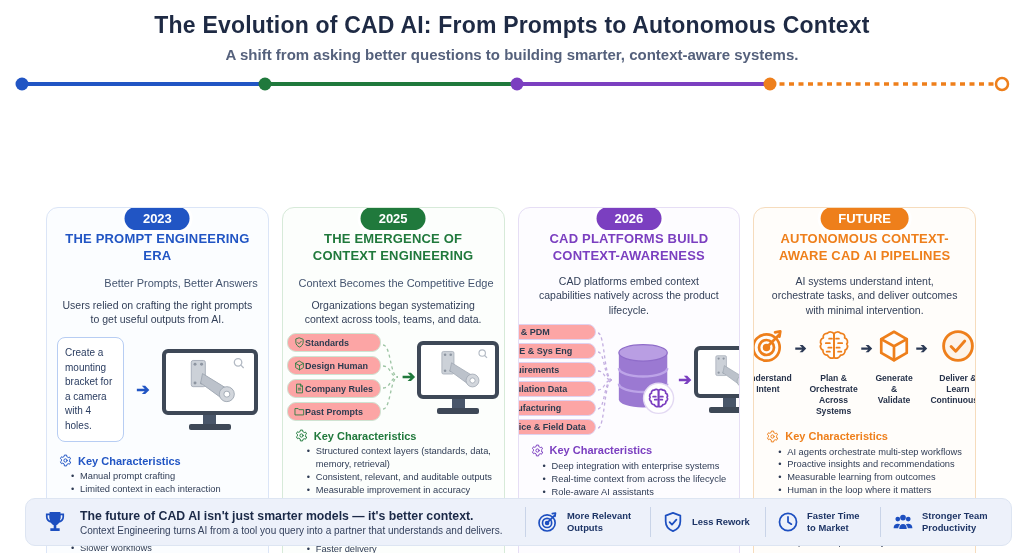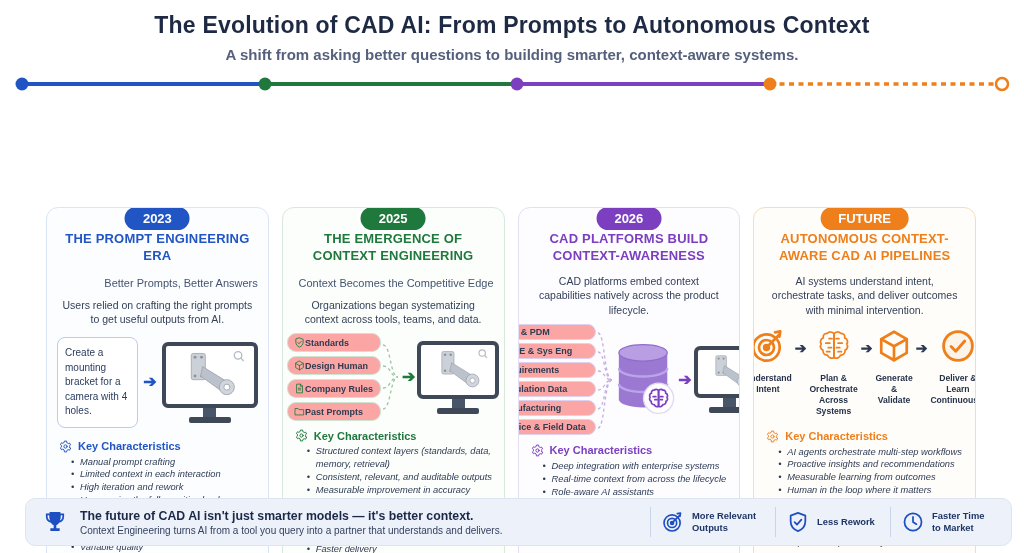--- a/index.html
+++ b/index.html
@@ -25,21 +25,21 @@
   .badge { position:absolute; top:-1px; left:50%; transform:translateX(-50%);
            background:var(--ac); color:#fff; font-weight:bold; font-size:13px;
            padding:4px 18px; border-radius:16px; box-shadow:0 0 0 3px #fff; }
   .cards-wrap { position:absolute; top:97px; left:23px; right:24px; height:392px; }
 
   .card-title { margin-top:7px; text-align:center; color:var(--ac); font-weight:800; font-size:13px; line-height:1.3; letter-spacing:.2px; }
   .card-tag { text-align:right; color:#44546f; font-size:11px; margin-top:12px; }
   .card-desc { text-align:center; color:#323f58; font-size:10.5px; line-height:1.4; margin:9px 4px 6px; }
 
   
-  .diag { display:flex; align-items:center; justify-content:center; gap:5px; margin:6px 0 8px; }
+  .diag { display:flex; align-items:center; justify-content:center; gap:12px; margin:6px 0 8px; }
   .arrow { color:var(--ac); font-size:16px; font-weight:bold; line-height:1; }
 
   .prompt-box { width:96px; background:#fff; border:1.3px solid #b7cdf3; border-radius:8px;
                 padding:8px 7px; font-size:10px; color:#2a3c60; line-height:1.45; }
 
   .monitor { display:flex; flex-direction:column; align-items:center; }
   .screen { background:#fff; border:4px solid #3e4857; border-radius:6px; overflow:hidden; }
   .screen svg { display:block; width:100%; height:100%; }
   .m-neck { width:13px; height:9px; background:#49566a; }
   .m-base { width:42px; height:6px; background:#3e4857; border-radius:2px; }
@@ -54,21 +54,21 @@
   .source-box .s-label { font-size:9px; font-weight:600; white-space:nowrap; }
   .s-icon { display:inline-flex; width:11px; height:11px; color:var(--ac); flex:0 0 auto; }
   .s-icon svg { width:100%; height:100%; }
 
   .fan svg { display:block; }
 
   
   .sec-head { display:flex; align-items:center; gap:6px; color:var(--ac); font-weight:bold; font-size:11px; margin:5px 0 3px 2px; }
   .sh-icon { display:inline-flex; width:13px; height:13px; color:var(--ac); }
   .sh-icon svg { width:100%; height:100%; }
-  ul.bullets { list-style:none; margin:0 0 4px 14px;font-style:italic; }
+  ul.bullets { list-style:none; margin:0 0 4px 14px; }
   ul.bullets li { position:relative; padding-left:9px; font-size:9.3px; color:#2f3c55; line-height:1.38; }
   ul.bullets li::before { content:"•"; position:absolute; left:0; top:0; color:#2f3c55; }
 
   
   .steps { display:flex; align-items:flex-start; justify-content:center; gap:3px; margin:10px 0 6px; }
   .step { width:56px; text-align:center; }
   .step-icon { display:inline-flex; width:36px; height:36px; color:var(--ac); }
   .step-icon svg { width:100%; height:100%; }
   .step-label { font-size:8.6px; font-weight:bold; color:#26324a; line-height:1.3; margin-top:5px; }
   .step-arrow { color:#2c3a55; font-size:14px; font-weight:bold; margin-top:12px; }
@@ -516,16 +516,29 @@
       </div>
       <div class="metric">
         <span class="m-icon">
             <svg viewBox="0 0 24 24" fill="none" stroke="currentColor" stroke-linecap="round" stroke-linejoin="round" stroke-width="1.9">
               <circle cx="12" cy="12" r="9.3"></circle>
               <path d="M12 6.5V12l3.7 2.4"></path>
             </svg>
           </span>
         <span class="m-label narrow">Faster Time to Market</span>
       </div>
+      <div class="metric">
+        <span class="m-icon">
+            <svg viewBox="0 0 24 24" fill="currentColor">
+              <circle cx="6.3" cy="8.8" r="2.6"></circle>
+              <circle cx="17.7" cy="8.8" r="2.6"></circle>
+              <circle cx="12" cy="7.2" r="3.1"></circle>
+              <path d="M1.8 18.3c0-2.6 2-4.3 4.5-4.3 1 0 1.9.3 2.6.8a6.2 6.2 0 0 0-2.2 4.1H1.8z"></path>
+              <path d="M22.2 18.9h-4.9a6.2 6.2 0 0 0-2.2-4.1c.7-.5 1.6-.8 2.6-.8 2.5 0 4.5 1.7 4.5 4.3z"></path>
+              <path d="M7.9 19.5c0-3.1 1.8-5.2 4.1-5.2s4.1 2.1 4.1 5.2z"></path>
+            </svg>
+          </span>
+        <span class="m-label">Stronger Team Productivity</span>
+      </div>
     </div>
   </div>
 
 </div>
 
 </body></html>

